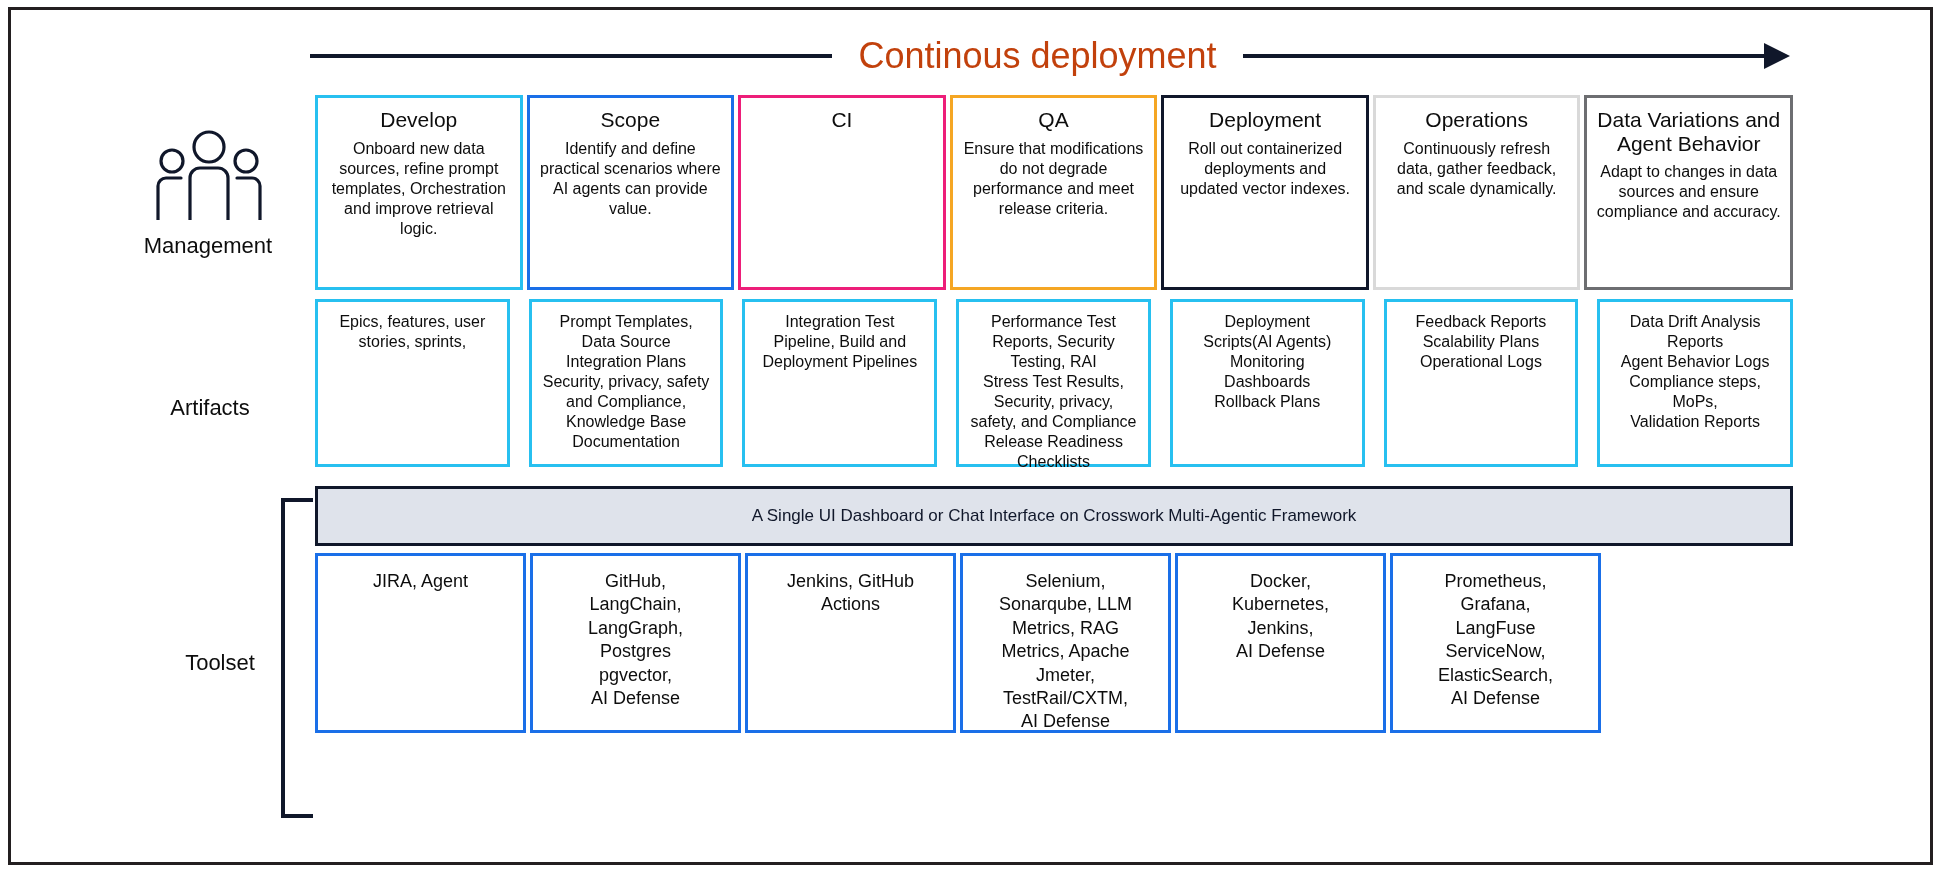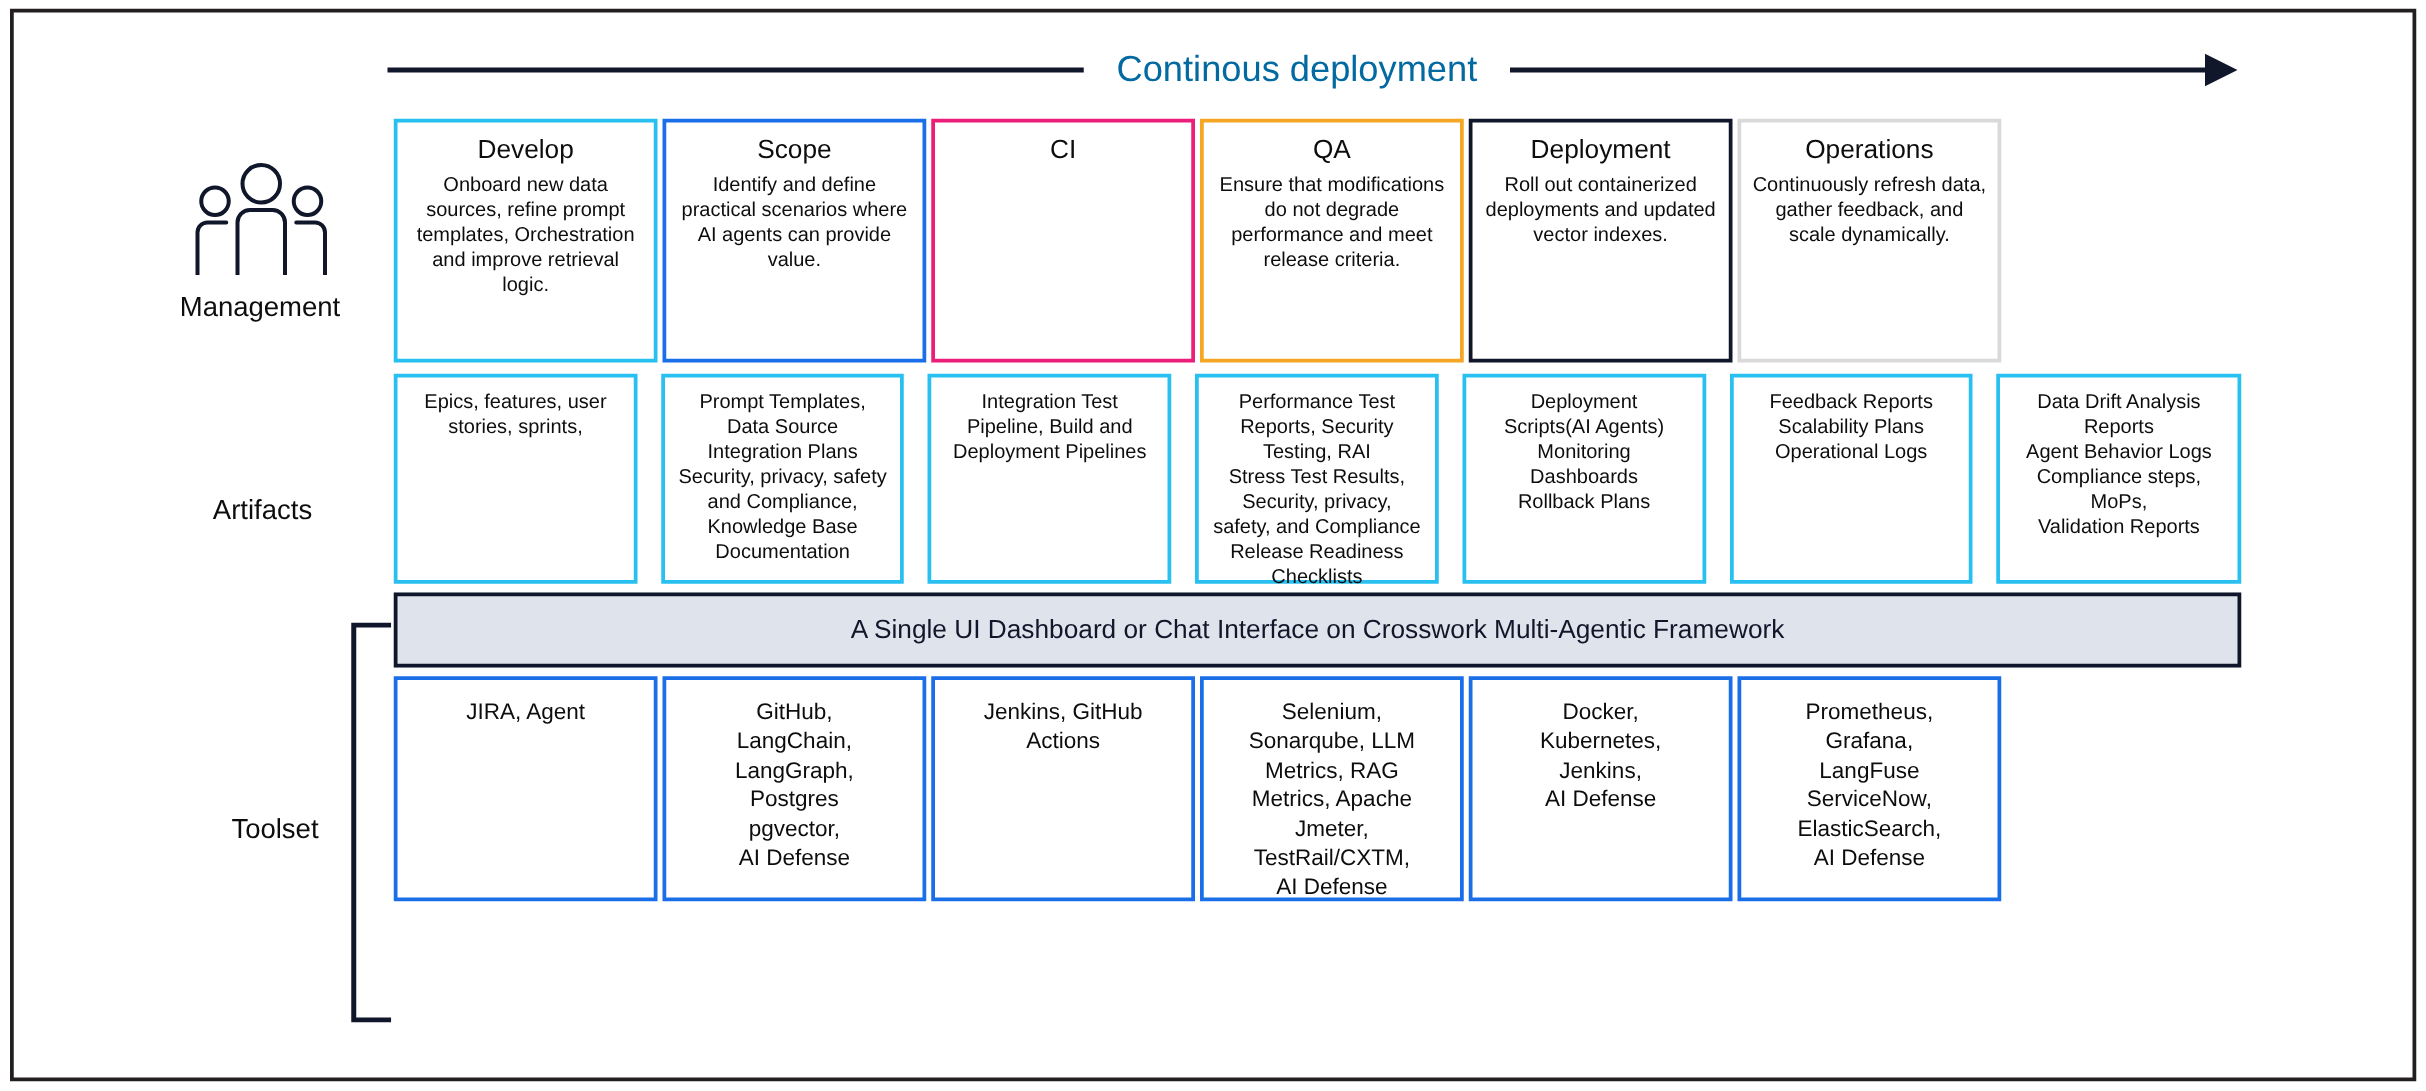--- a/index.html
+++ b/index.html
@@ -42,22 +42,22 @@
     height: 40px;
     display: flex;
     align-items: center;
   }
   .arrow-line {
     height: 4px;
     background: #10172a;
     flex: 1 1 auto;
   }
   .arrow-title {
-    font-size: 29px;
-    color: #0369a1;
+    font-size: 36px;
+    color: #c2410c;
     white-space: nowrap;
     padding: 0 26px;
     line-height: 1;
   }
   .arrow-head {
     width: 0;
     height: 0;
     border-top: 13px solid transparent;
     border-bottom: 13px solid transparent;
     border-left: 26px solid #10172a;
@@ -159,30 +159,30 @@
   .row-artifacts .cell:last-child { margin-right: 0; }
   .artifact-text {
     font-size: 16px;
     line-height: 1.25;
     color: #0d0d0d;
     white-space: pre-line;
   }
 
   
   .banner {
-    margin-top: 7px;
+    margin-top: 19px;
     width: 1478px;
     height: 60px;
     background: #dfe3eb;
     border: 3px solid #10172a;
     box-sizing: border-box;
     display: flex;
     align-items: center;
     justify-content: center;
-    font-size: 21px;
+    font-size: 17px;
     color: #10172a;
   }
 
   
   .row-toolset { margin-top: 7px; }
   .row-toolset .cell {
     height: 180px;
     border: 3px solid #1a6fe8;
     margin-right: 4px;
     padding: 14px 8px 6px 8px;
@@ -255,20 +255,24 @@
         <div class="phase-desc">Ensure that modifications do not degrade performance and meet release criteria.</div>
       </div>
       <div class="cell col-4" style="border-color: rgb(16, 23, 42);">
         <div class="phase-title">Deployment</div>
         <div class="phase-desc">Roll out containerized deployments and updated vector indexes.</div>
       </div>
       <div class="cell col-5" style="border-color: rgb(217, 217, 217);">
         <div class="phase-title">Operations</div>
         <div class="phase-desc">Continuously refresh data, gather feedback, and scale dynamically.</div>
       </div>
+      <div class="cell col-6" style="border-color: rgb(109, 110, 113);">
+        <div class="phase-title">Data Variations and Agent Behavior</div>
+        <div class="phase-desc">Adapt to changes in data sources and ensure compliance and accuracy.</div>
+      </div>
     </div>
 
     <div class="grid-row row-artifacts">
       <div class="cell col-0">
         <div class="artifact-text">Epics, features, user stories, sprints,</div>
       </div>
       <div class="cell col-1">
         <div class="artifact-text">Prompt Templates,
 Data Source
 Integration Plans

